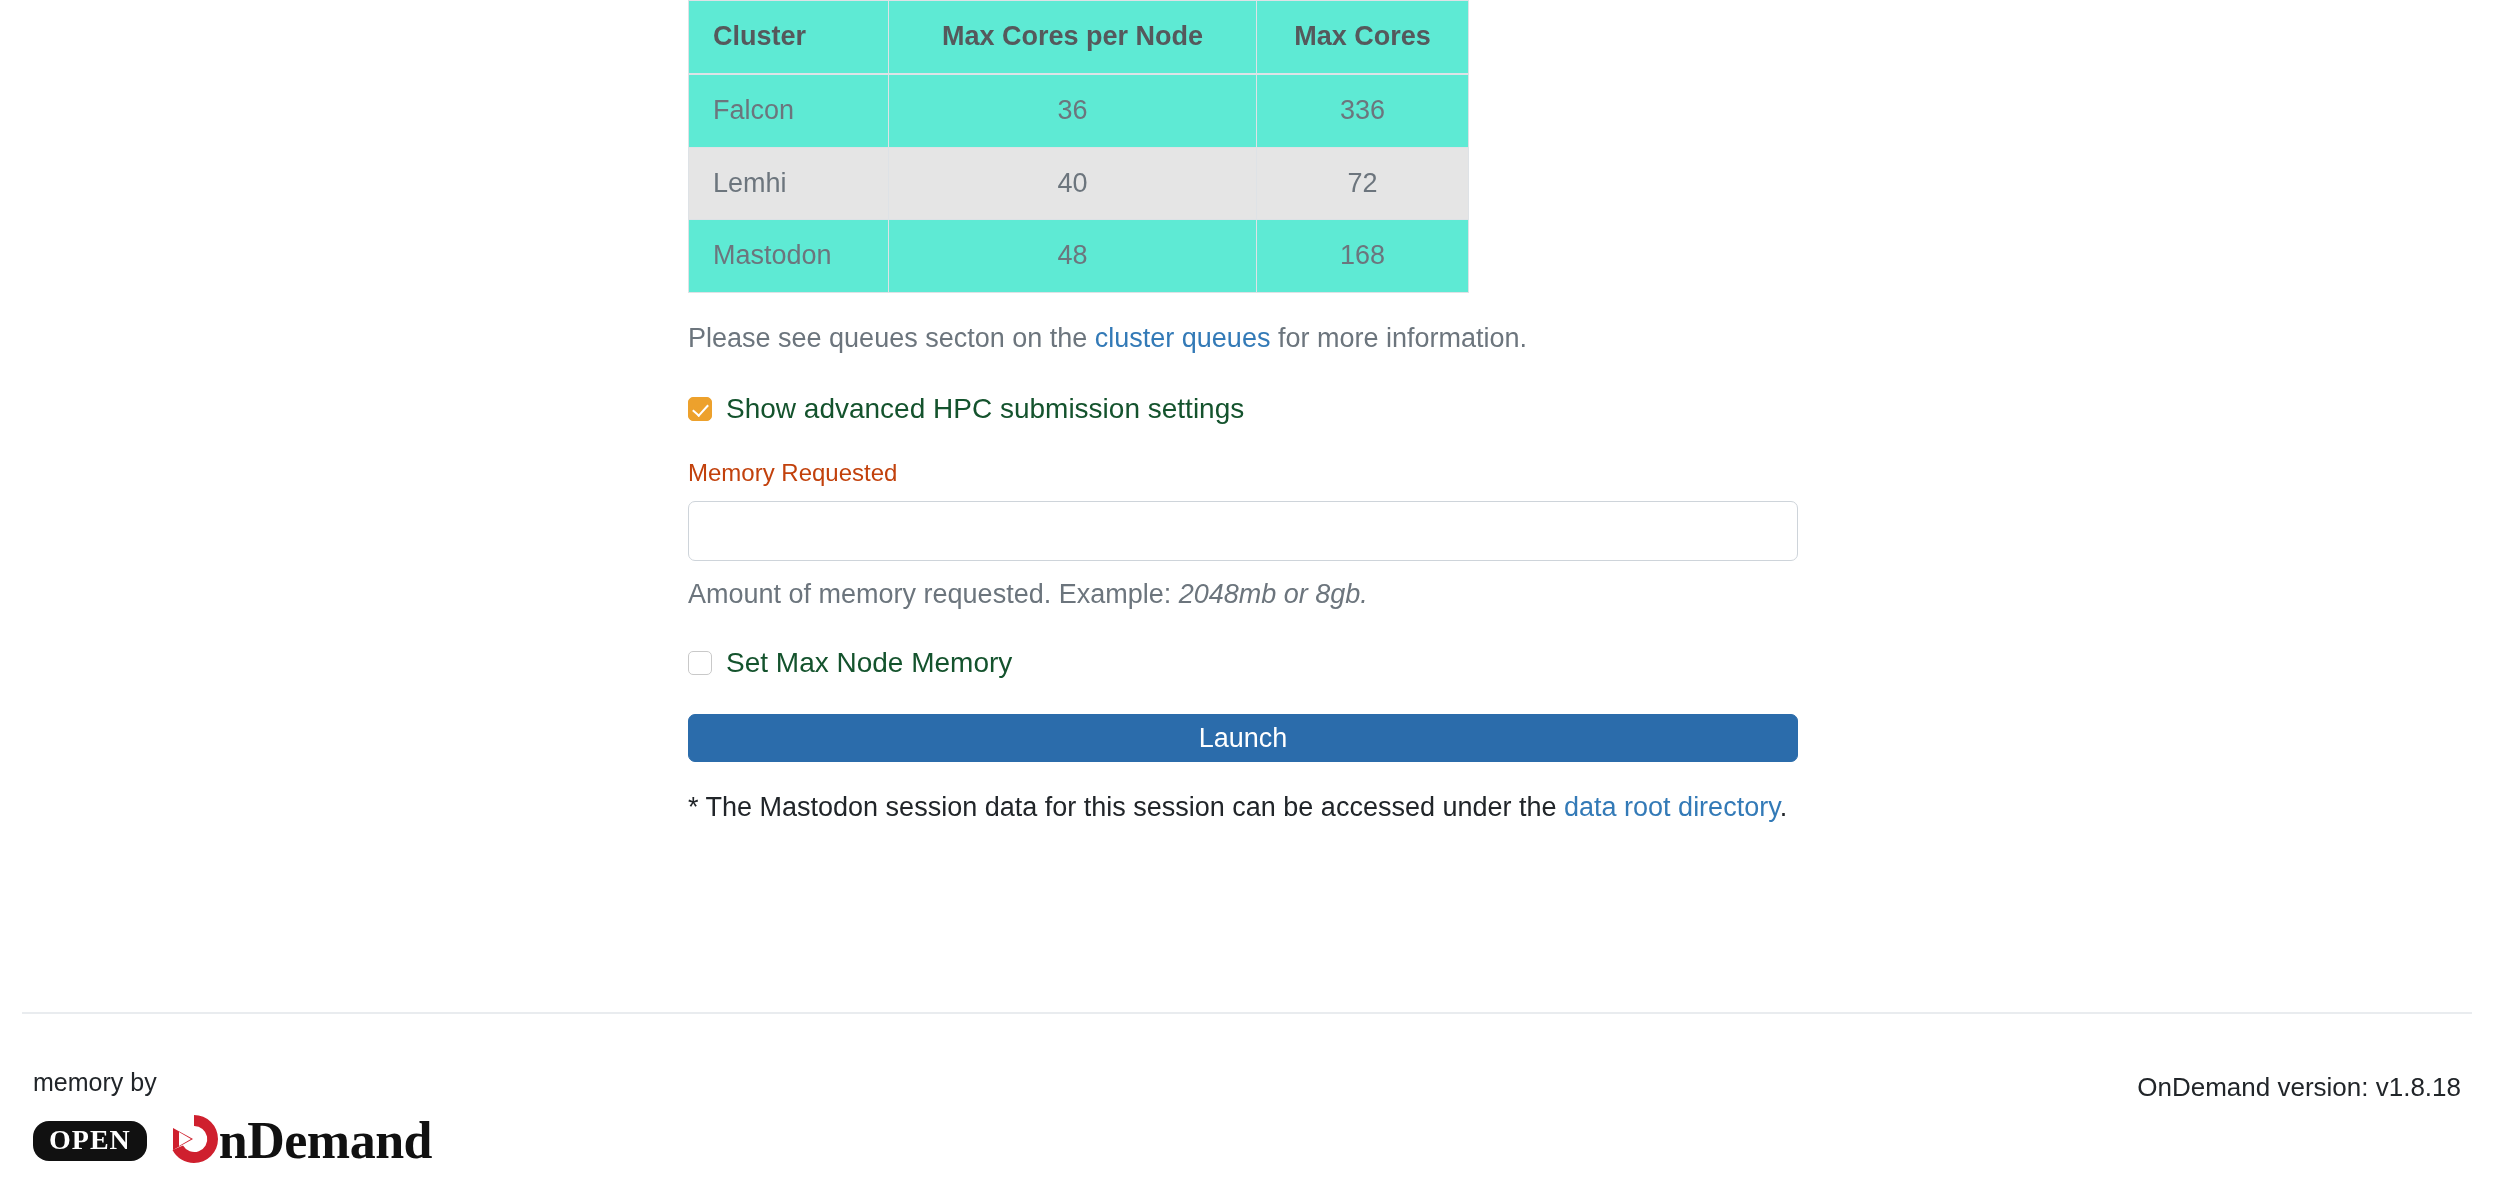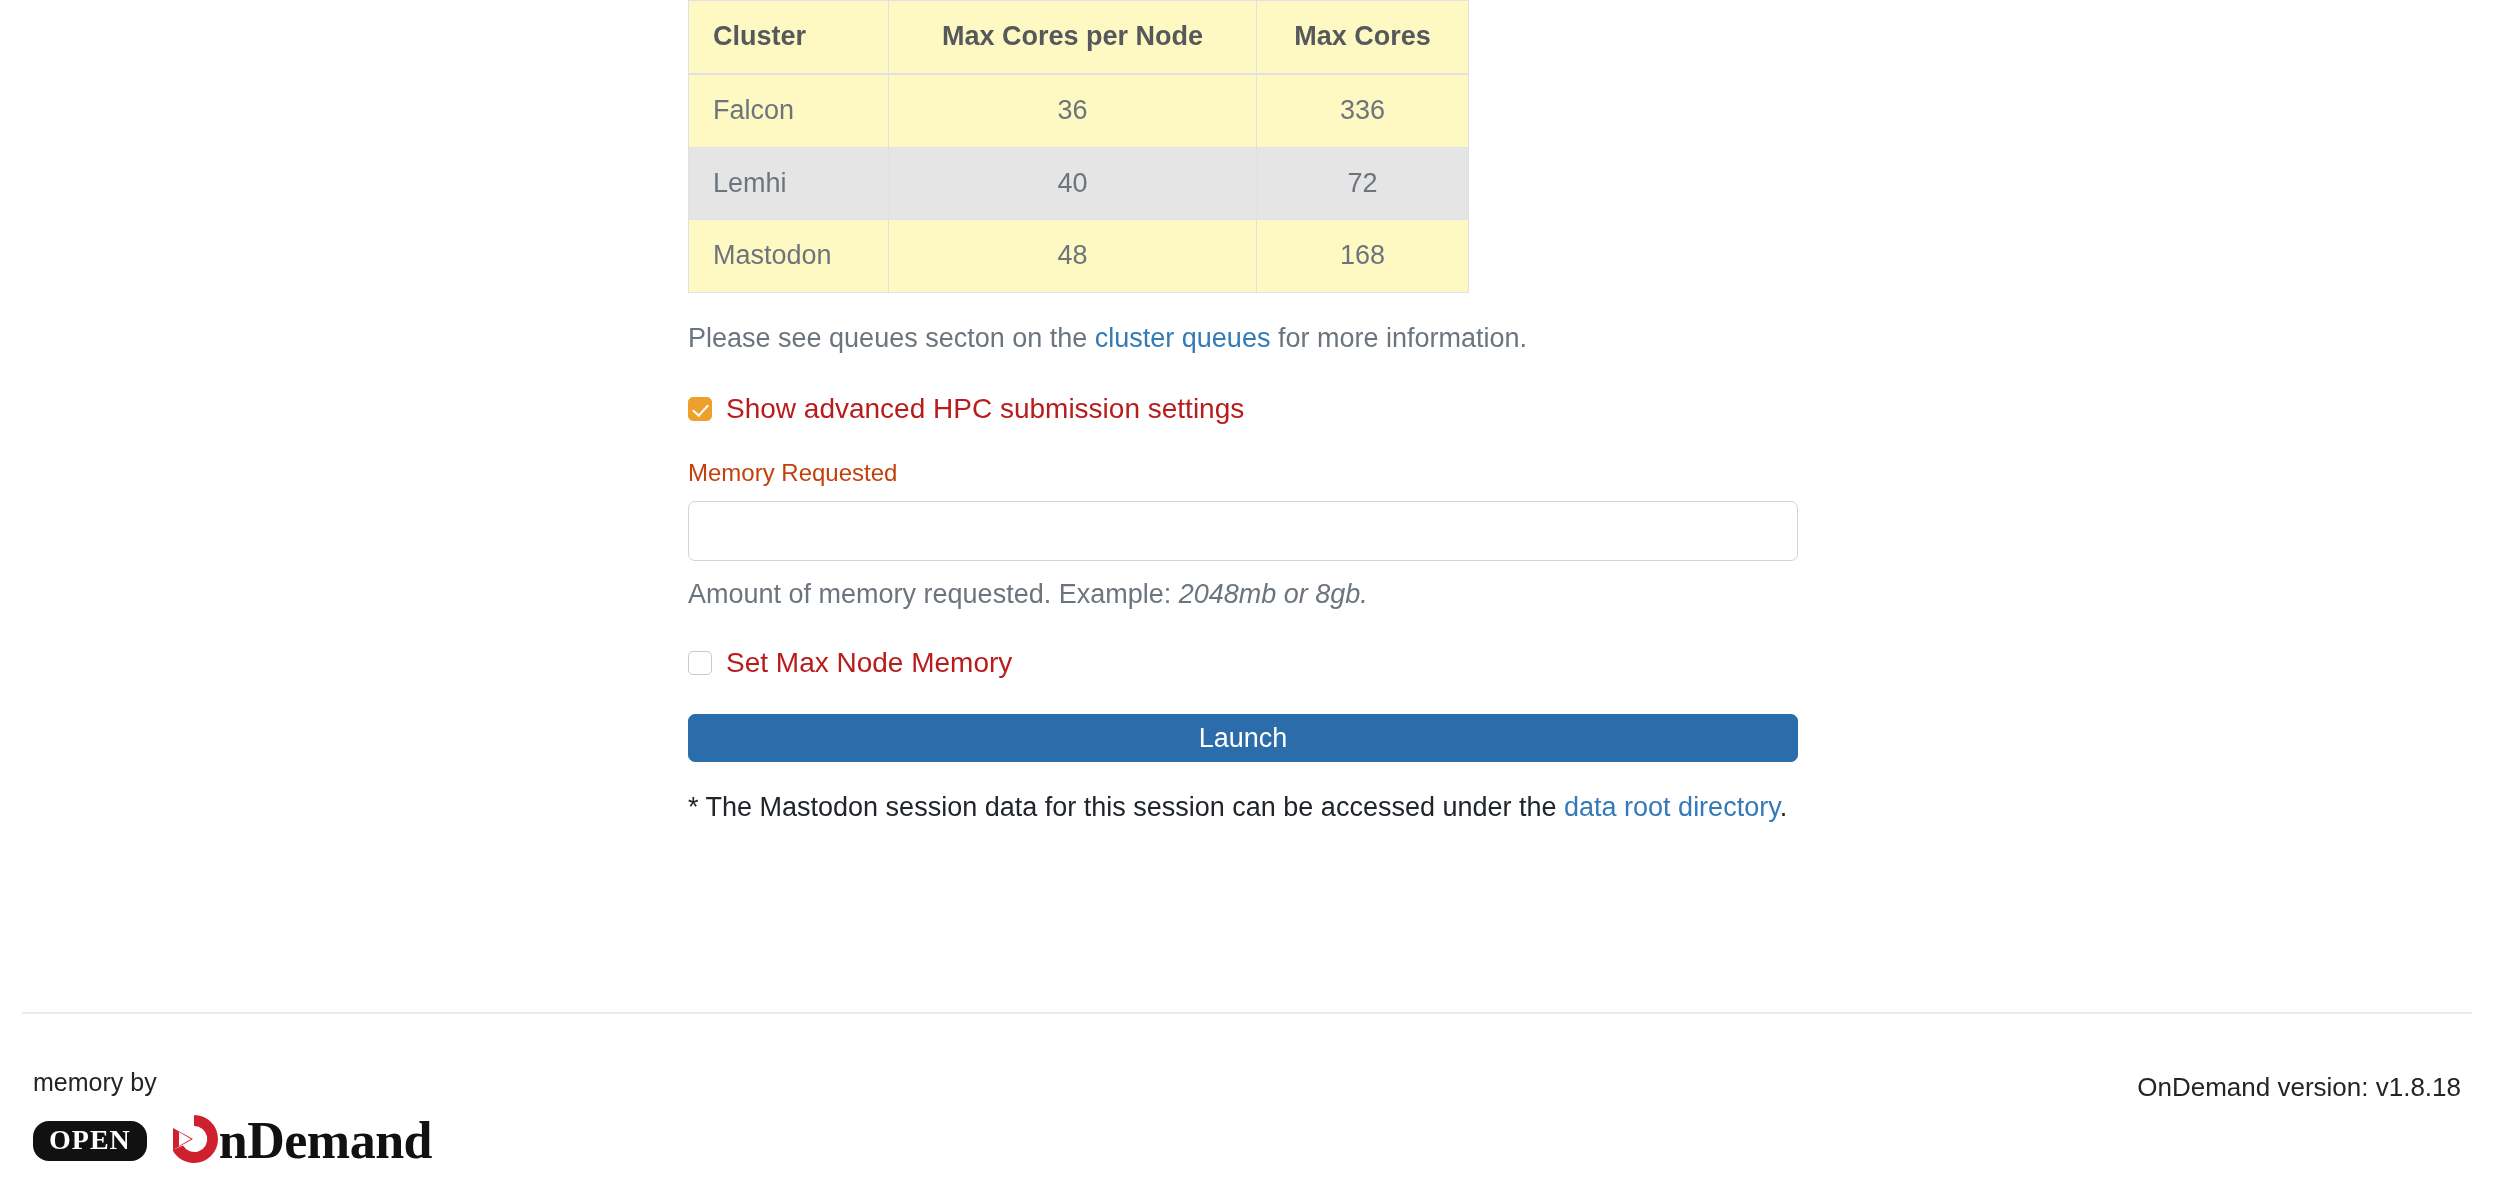--- a/index.html
+++ b/index.html
@@ -36,21 +36,21 @@
     table-layout: fixed;
   }
   .cluster-table th,
   .cluster-table td {
     border: 1px solid #dee2e6;
     padding: 19px 24px;
     font-size: 27px;
     line-height: 1.25;
     color: #6c757d;
     vertical-align: middle;
-    background: #fef9c3;
+    background: #5eead4;
   }
   .cluster-table thead th {
     font-weight: bold;
     color: #55595c;
     border-bottom-width: 2px;
     border-bottom-color: #dee2e6;
   }
   .cluster-table col.c0 { width: 200px; }
   .cluster-table col.c1 { width: 368px; }
   .cluster-table col.c2 { width: 212px; }
@@ -103,21 +103,21 @@
     border: solid #ffffff;
     border-width: 0 2.6px 2.6px 0;
     transform: rotate(42deg);
   }
   .cb.unchecked {
     background: #ffffff;
     border: 1px solid #c9c9c9;
   }
   .check-label {
     font-size: 28px;
-    color: #b91c1c;
+    color: #14532d;
     line-height: 1.2;
     text-align: right;
   }
 
   
   .field-label {
     font-size: 24px;
     font-weight: normal;
     color: #c2410c;
     padding-top: 34px;

